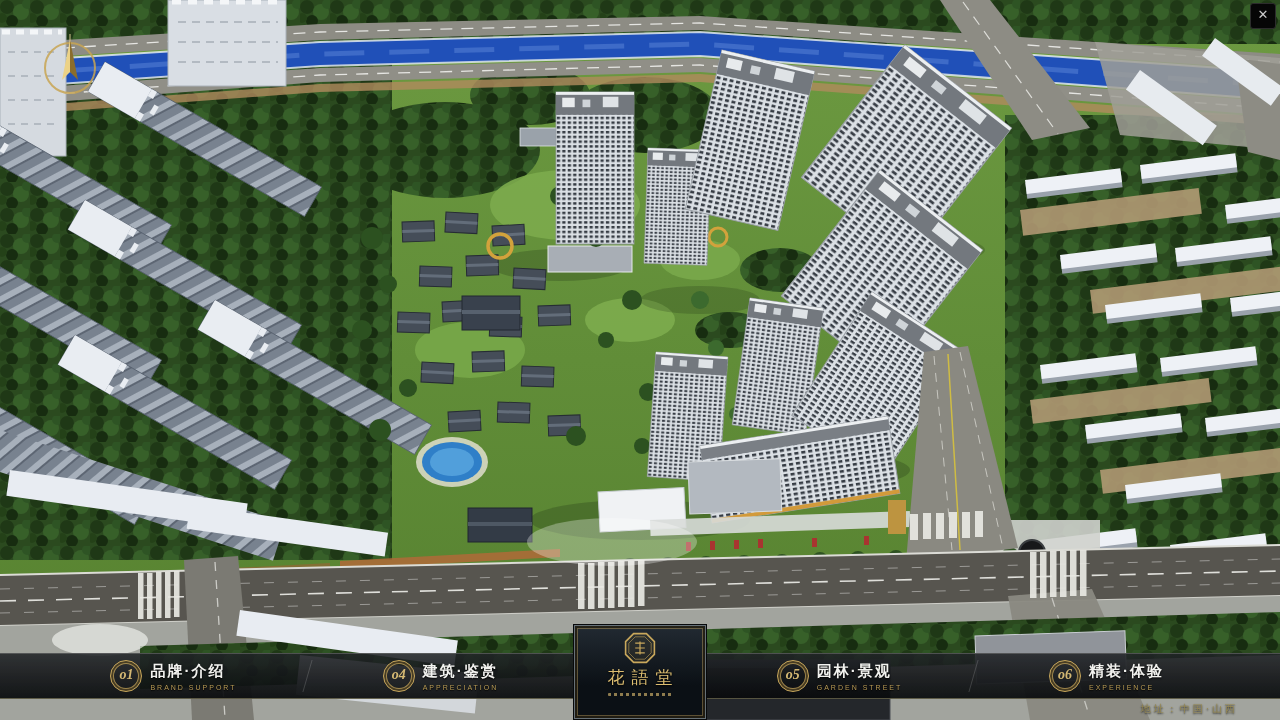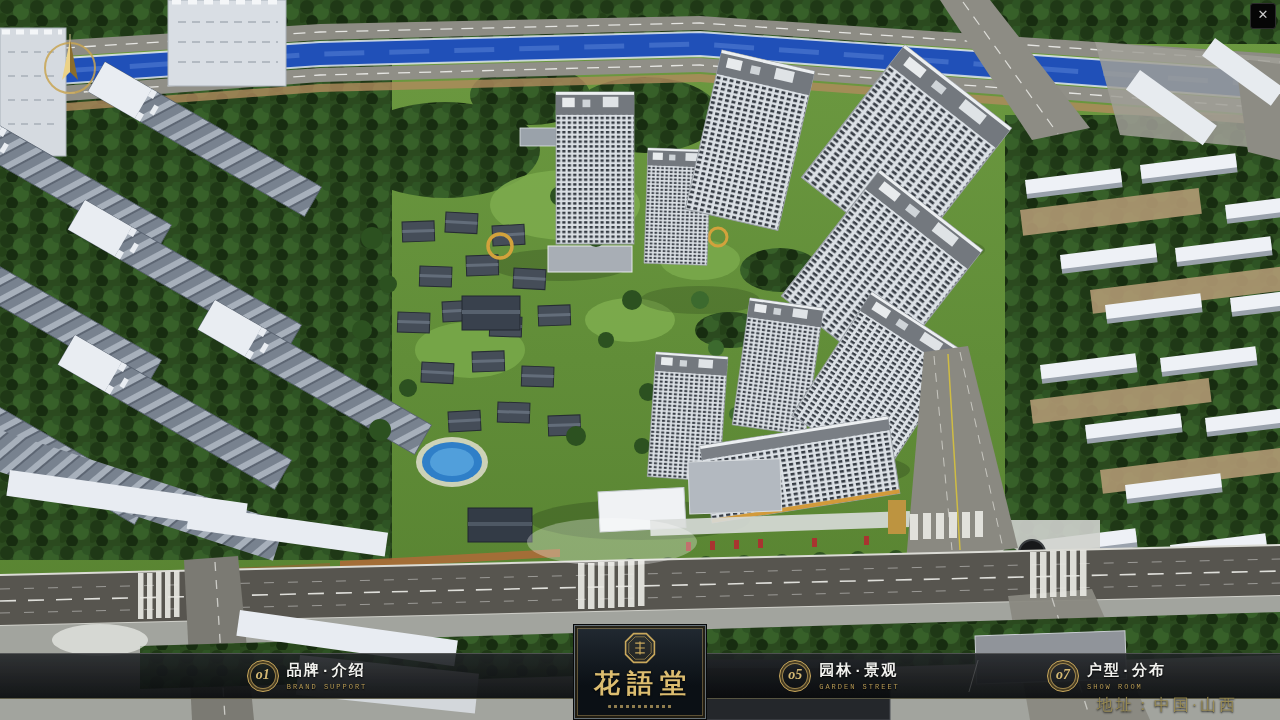--- a/index.html
+++ b/index.html
@@ -26,41 +26,41 @@
   .nav-item{position:relative;flex:1;display:flex;align-items:center;justify-content:center;
     gap:8px;cursor:pointer;}
   .nav-item .divider{position:absolute;left:0;top:6px;bottom:6px;width:1px;
     background:rgba(255,255,255,.16);transform:skewX(-16deg);}
   .nav-item:first-child .divider{display:none;}
   .badge{width:30px;height:30px;border-radius:50%;border:1px solid #c9a85c;
     display:flex;align-items:center;justify-content:center;flex:0 0 auto;
     box-shadow:inset 0 0 0 2px rgba(0,0,0,.55),inset 0 0 0 3px rgba(201,168,92,.75);}
   .badge span{font-family:"Liberation Serif",serif;font-style:italic;font-weight:bold;
     font-size:14px;color:#d4b873;transform:translateY(-1px);}
-  .nav-txt{display:flex;flex-direction:column;align-items:flex-start;font-family:Liberation Mono, monospace;}
+  .nav-txt{display:flex;flex-direction:column;align-items:flex-start;}
   .nav-cn{font-size:15px;font-weight:bold;color:#f2f2ef;letter-spacing:2px;
     white-space:nowrap;text-shadow:0 1px 2px #000;}
   .nav-en{font-size:7px;color:#b89b55;letter-spacing:2px;margin-top:3px;
     white-space:nowrap;text-shadow:0 1px 1px #000;}
 
   
   .logo-panel{position:absolute;left:50%;bottom:1px;transform:translateX(-50%);
     width:130px;height:92px;cursor:pointer;
     background:linear-gradient(180deg,#222a32,#0b1015 65%);
     border:1px solid #667077;
     box-shadow:0 0 0 1px #07090b,inset 0 0 0 2px rgba(0,0,0,.65),inset 0 0 0 3px rgba(190,160,92,.45);
     display:flex;flex-direction:column;align-items:center;}
-  .logo-title{margin-top:2px;font-family:"Liberation Serif",serif;font-weight:bold;
-    font-size:26px;color:#dcbd70;letter-spacing:7px;padding-left:7px;
+  .logo-title{margin-top:2px;font-family:"Liberation Serif",serif;font-weight:normal;
+    font-size:17px;color:#dcbd70;letter-spacing:7px;padding-left:7px;
     text-shadow:0 1px 2px #000;}
   .logo-tagline{width:64px;height:3px;margin-top:4px;border-radius:1px;opacity:.8;
     background:repeating-linear-gradient(90deg,rgba(205,175,105,.85) 0 3px,transparent 3px 6px);}
 
   
-  .address{position:absolute;right:42px;bottom:4px;font-size:16px;color:#98894f;
+  .address{position:absolute;right:42px;bottom:4px;font-size:10px;color:#98894f;
     letter-spacing:3px;text-shadow:0 1px 2px #000;opacity:.92;}
 </style>
 </head>
 <body>
 
 <div class="stage">
 
   <svg class="scene" width="1280" height="720" viewBox="0 0 1280 720">
     <defs>
       <linearGradient id="lawn" x1="0" y1="0" x2="0" y2="1">
@@ -390,41 +390,51 @@
       <div class="nav-item">
 
         <div class="badge">
             <span>o1</span>
           </div>
         <div class="nav-txt">
           <span class="nav-cn">品牌·介绍</span>
           <span class="nav-en">BRAND SUPPORT</span>
         </div>
       </div>
+      <div class="nav-item">
+        <div class="divider"></div>
+        <div class="badge">
+            <span>o4</span>
+          </div>
+        <div class="nav-txt">
+          <span class="nav-cn">建筑·鉴赏</span>
+          <span class="nav-en">APPRECIATION</span>
+        </div>
+      </div>
     </div>
 
     <div class="nav-side nav-right">
       <div class="nav-item">
 
         <div class="badge">
             <span>o5</span>
           </div>
         <div class="nav-txt">
           <span class="nav-cn">园林·景观</span>
           <span class="nav-en">GARDEN STREET</span>
         </div>
       </div>
       <div class="nav-item">
         <div class="divider"></div>
         <div class="badge">
-            <span>o7</span>
+            <span>o6</span>
           </div>
         <div class="nav-txt">
-          <span class="nav-cn">户型·分布</span>
-          <span class="nav-en">SHOW ROOM</span>
+          <span class="nav-cn">精装·体验</span>
+          <span class="nav-en">EXPERIENCE</span>
         </div>
       </div>
     </div>
   </div>
 
   <div class="logo-panel">
     <svg width="32" height="32" viewBox="0 0 40 40" style="margin-top:6px">
       <polygon points="12,2 28,2 38,12 38,28 28,38 12,38 2,28 2,12" fill="rgba(201,168,76,0.08)" stroke="#c9a85c" stroke-width="2"></polygon>
       <polygon points="14,6 26,6 34,14 34,26 26,34 14,34 6,26 6,14" fill="none" stroke="#c9a85c" stroke-width="1" opacity=".7"></polygon>
       <path d="M14,14 H26 M14,20 H26 M14,26 H26 M20,12 V28" stroke="#c9a85c" stroke-width="1.5" fill="none"></path>

